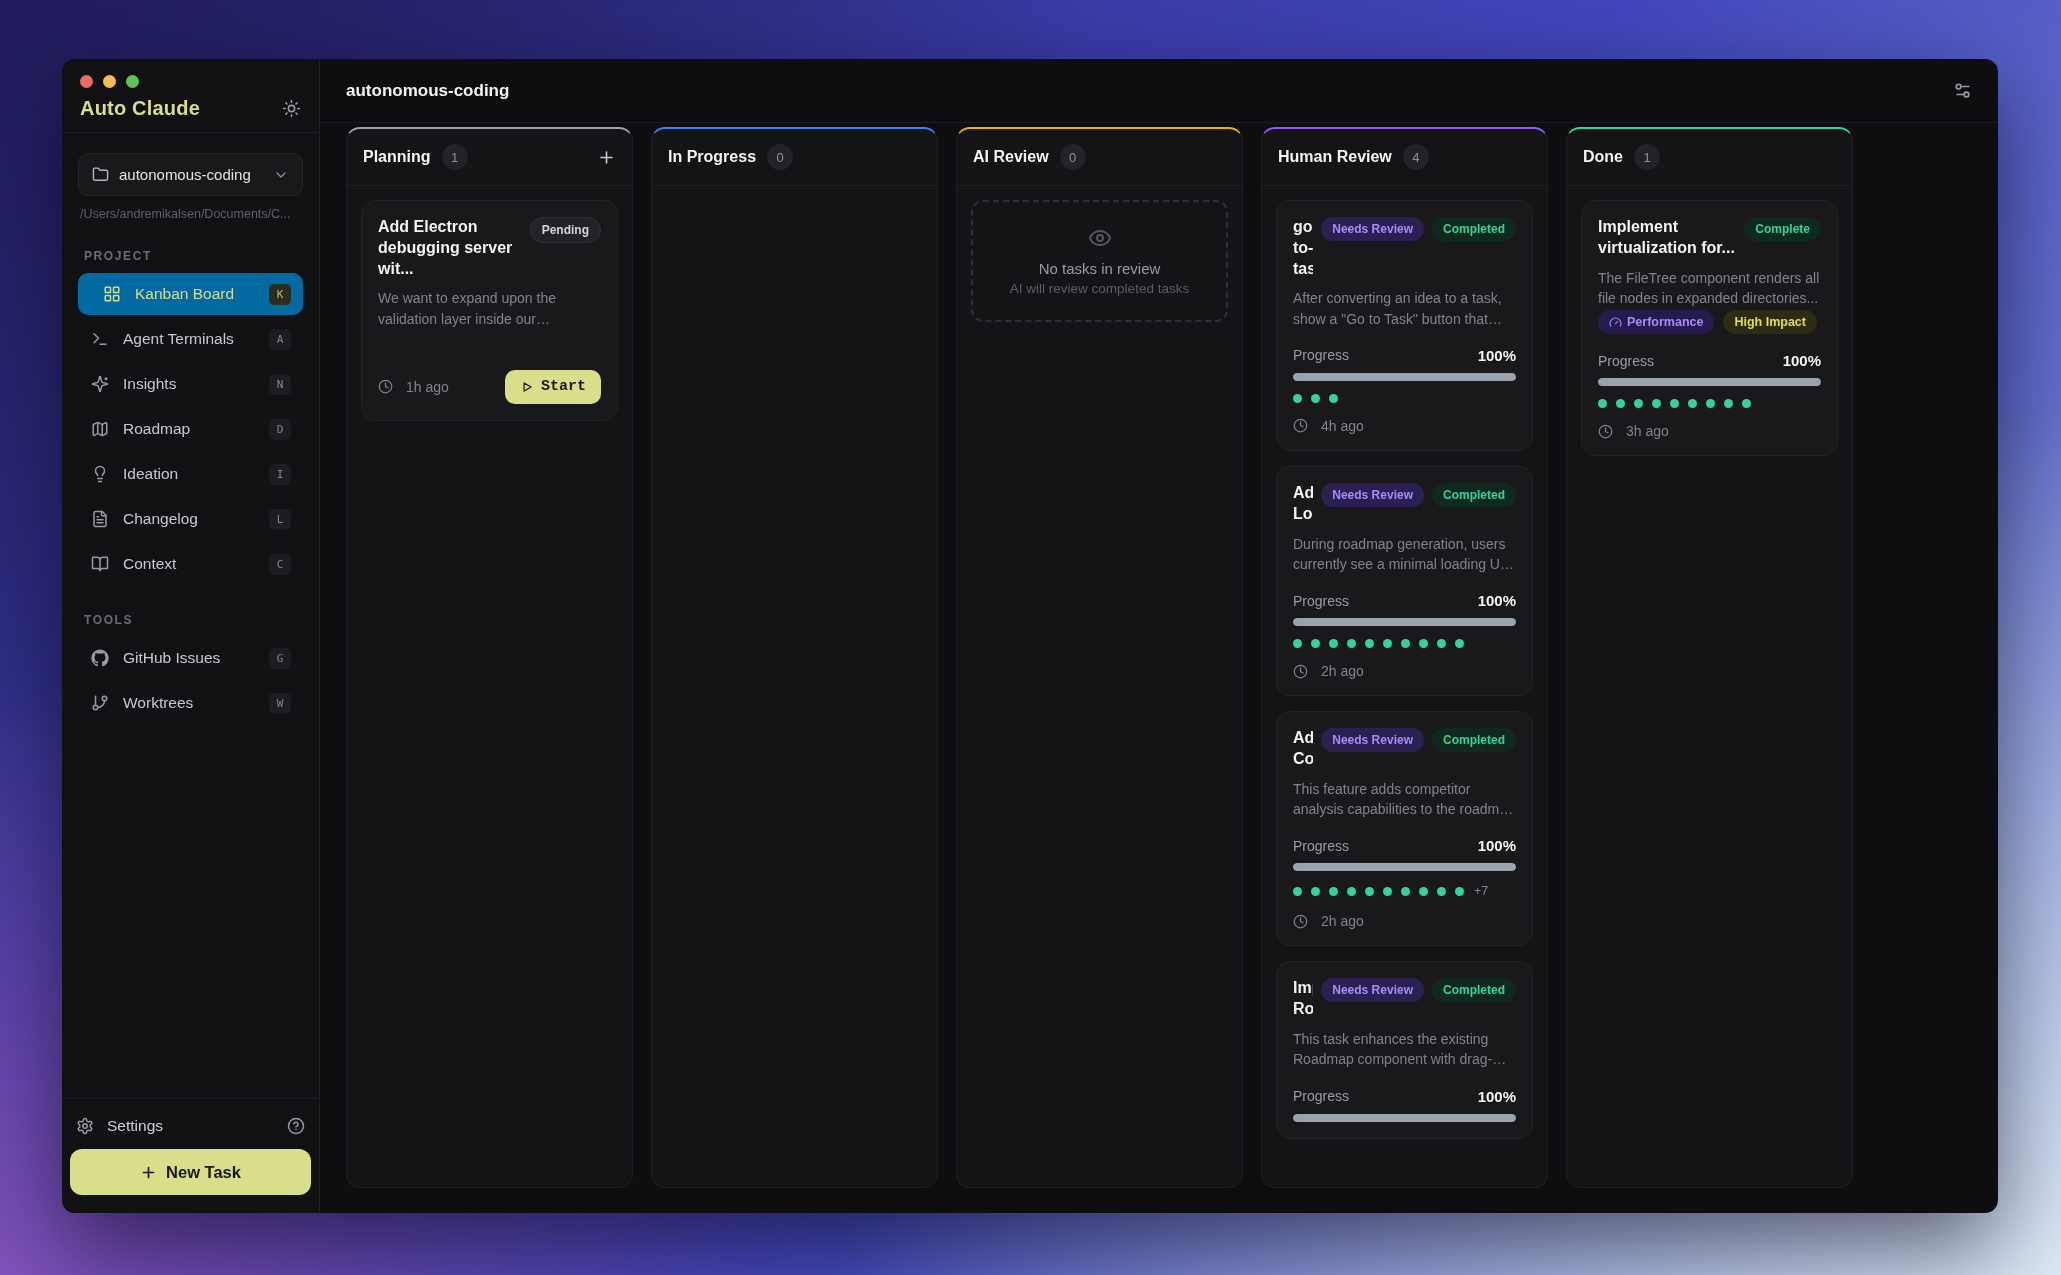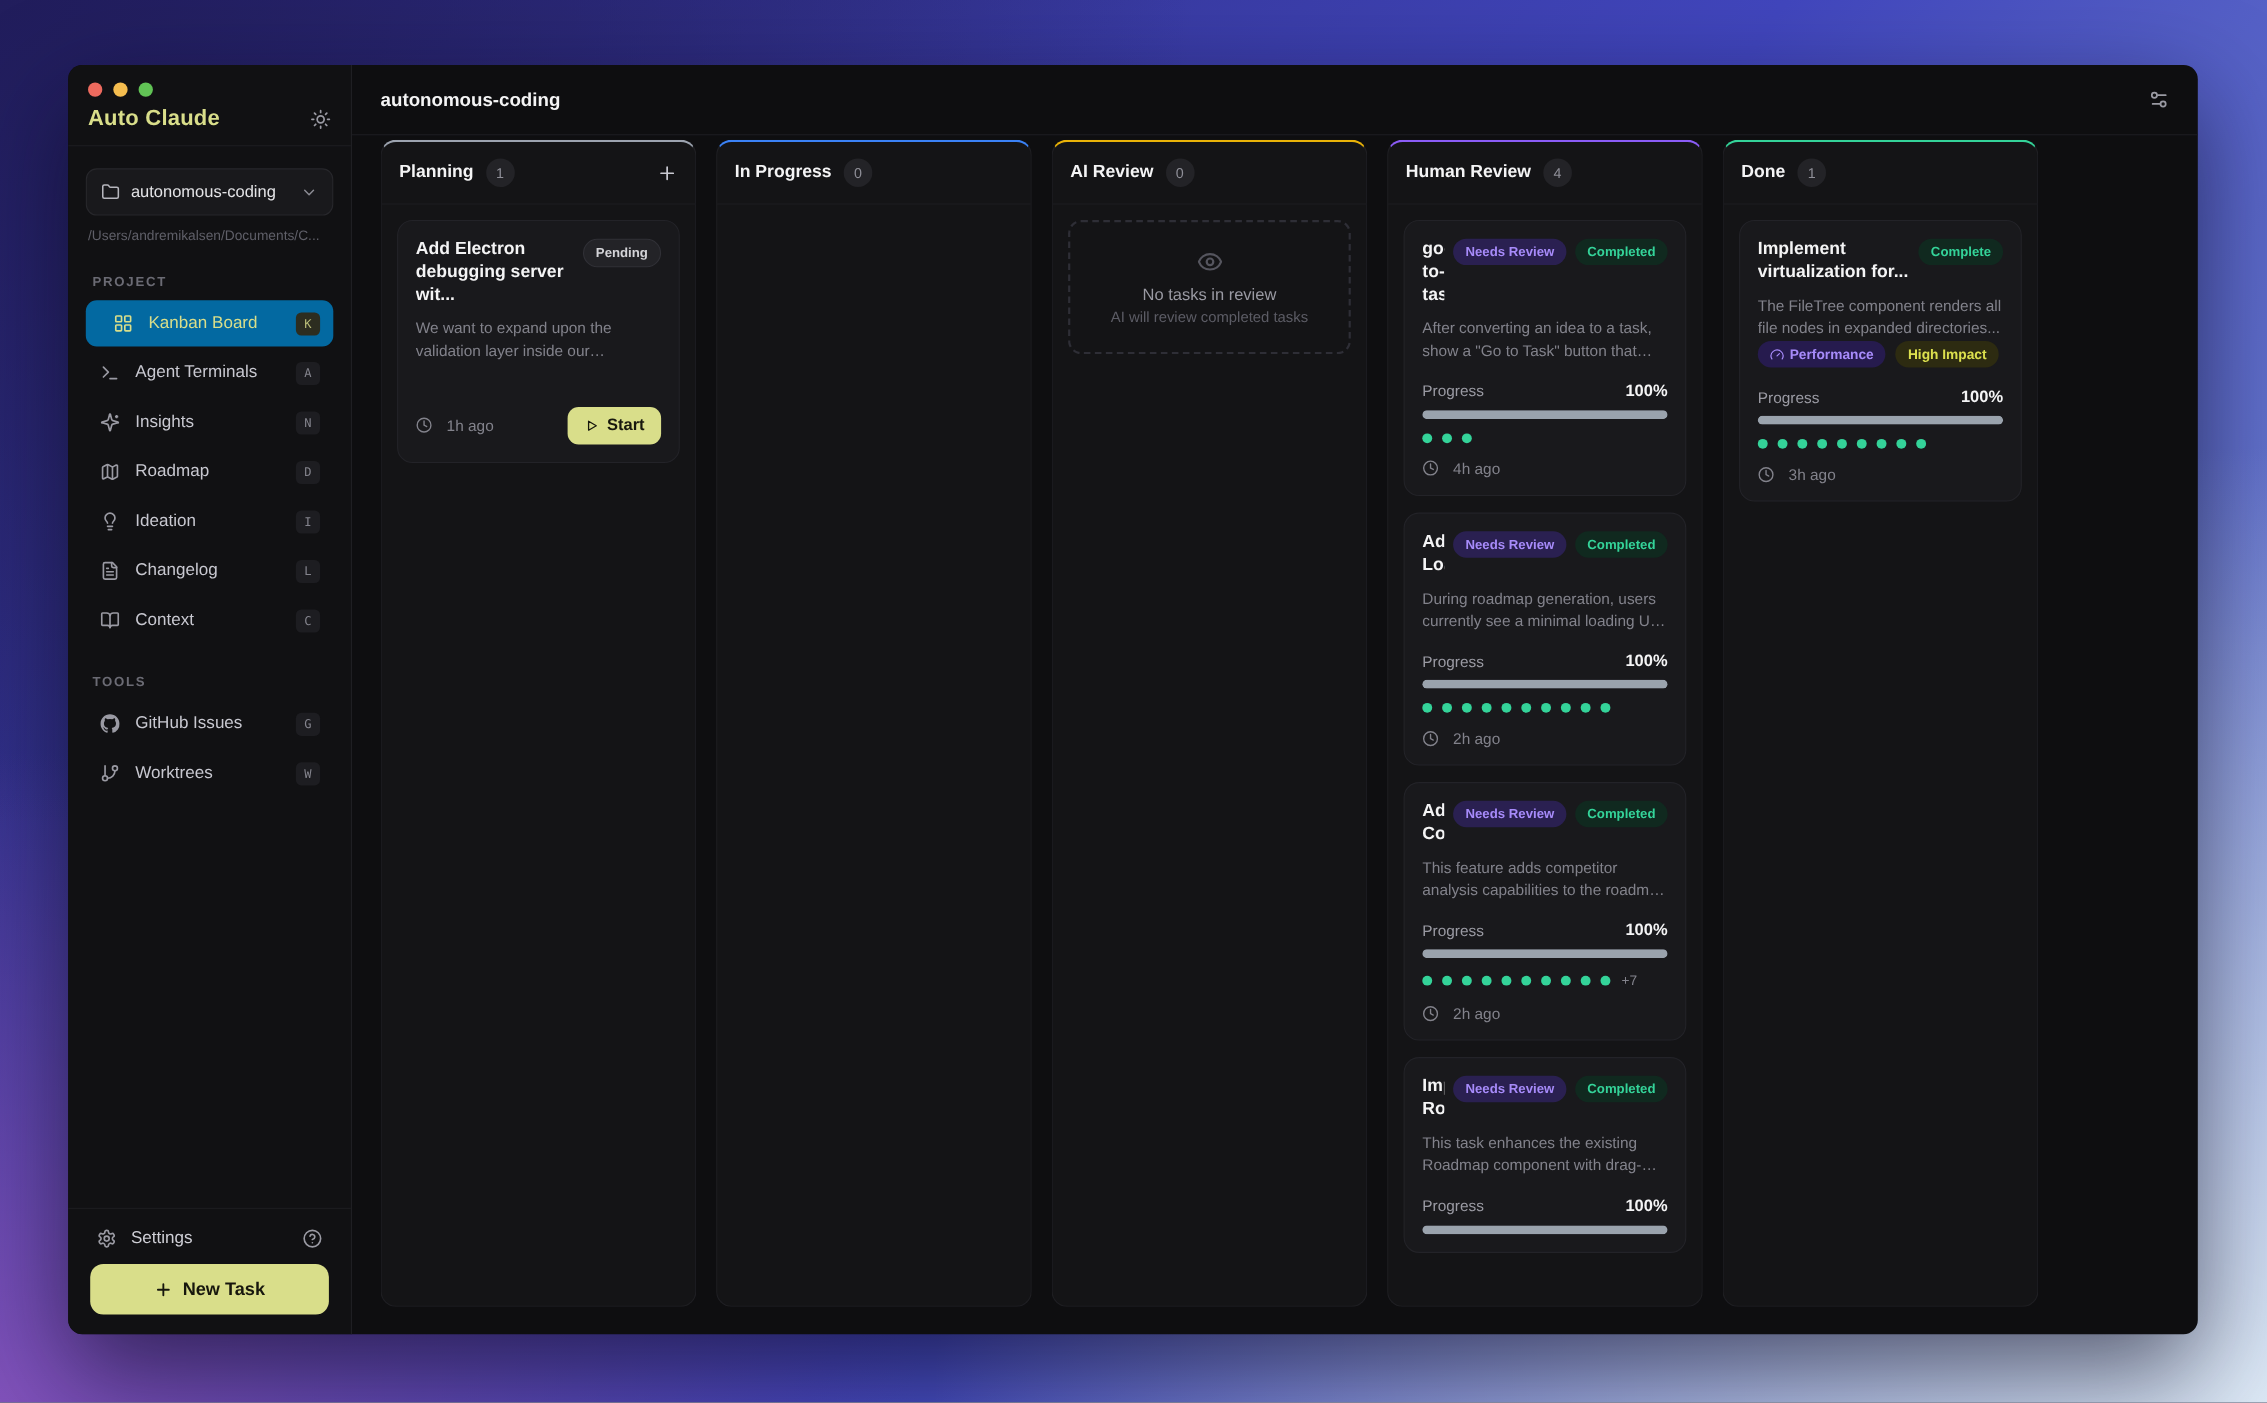--- a/index.html
+++ b/index.html
@@ -35,21 +35,21 @@
   .section-label { margin:28px 6px 10px; font-size:12px; font-weight:700; letter-spacing:1.6px; color:#6b6b74; }
   .nav { display:flex; flex-direction:column; gap:3px; }
   .nav-item { height:42px; border-radius:10px; display:flex; align-items:center; gap:13px; padding:0 12px;
     color:#c8c8d0; font-size:15.5px; cursor:pointer; }
   .nav-item .nicon { color:#9a9aa3; display:flex; width:20px; justify-content:center; }
   .nav-item .key { margin-left:auto; width:22px; height:21px; border-radius:5px; background:#1d1d21;
     color:#84848d; font-family:"DejaVu Sans Mono", monospace; font-size:11px; display:flex; align-items:center; justify-content:center; }
   .nav-item.active { background:#0369a1; color:#d9de8a;padding-left:24px; }
   .nav-item.active .nicon { color:#d9de8a; }
   .nav-item.active .key { background:#2c2d20; color:#b9bd78; }
-  .sb-foot { margin-top:auto; padding:14px 20px 18px; border-top:1px solid #1d1d21; }
+  .sb-foot { margin-top:auto; padding:14px 8px 18px; border-top:1px solid #1d1d21; }
   .settings-row { display:flex; align-items:center; gap:13px; color:#cfcfd6; font-size:15.5px; padding:4px 6px 14px; cursor:pointer; }
   .settings-row .help { margin-left:auto; }
   .new-task-btn { width:100%; height:46px; border:none; border-radius:12px; background:#d9de8a; color:#17170d;
     font-family:inherit; font-size:16.5px; font-weight:600; display:flex; align-items:center; justify-content:center; gap:9px; cursor:pointer; }
   
   .main { flex:1; display:flex; flex-direction:column; min-width:0; }
   .main-header { height:64px; flex:0 0 64px; display:flex; align-items:center; justify-content:space-between;
     padding:0 26px; border-bottom:1px solid #1d1d21; }
   .main-title { font-size:17px; font-weight:700; color:#f4f4f5; }
   .toolbar { height:58px; flex:0 0 58px; display:flex; align-items:center; justify-content:flex-end; gap:10px; padding:0 26px; }
@@ -82,21 +82,21 @@
   .progress-row { display:flex; align-items:center; justify-content:space-between; margin-top:18px; }
   .progress-label { font-size:14px; color:#9a9aa3; }
   .progress-value { font-size:15px; font-weight:700; color:#f4f4f5; }
   .progress-track { margin-top:9px; height:8px; border-radius:4px; background:#2a2a30; overflow:hidden; }
   .progress-fill { height:100%; width:100%; border-radius:4px; background:#9aa3ad; }
   .dots-row { display:flex; align-items:center; gap:9px; margin-top:13px; flex-wrap:wrap; }
   .dot { width:9px; height:9px; border-radius:50%; background:#34d399; }
   .dots-extra { font-size:12.5px; color:#84848d; margin-left:1px; }
   .card-footer { display:flex; align-items:center; justify-content:space-between; margin-top:15px; }
   .time { display:flex; align-items:center; gap:13px; color:#82828b; font-size:14px; }
-  .start-btn { border:none; background:#d9de8a; color:#17170d; font-family:Liberation Sans, sans-serif; font-size:15px; font-weight:600;
+  .start-btn { border:none; background:#d9de8a; color:#17170d; font-family:Liberation Mono, monospace; font-size:15px; font-weight:600;
     height:34px; padding:0 15px; border-radius:10px; display:flex; align-items:center; gap:7px; cursor:pointer; }
   .planning-spacer { height:26px; }
   .empty-box { margin:14px; border:2px dashed #2e2e36; border-radius:12px; height:122px;
     display:flex; flex-direction:column; align-items:center; justify-content:center; gap:4px; }
   .empty-box .eicon { color:#55555e; margin-bottom:6px; display:flex; }
   .empty-title { font-size:15px; color:#9a9aa3; }
   .empty-sub { font-size:13.5px; color:#5c5c65; }
   svg { display:block; }
 </style>
 </head>

